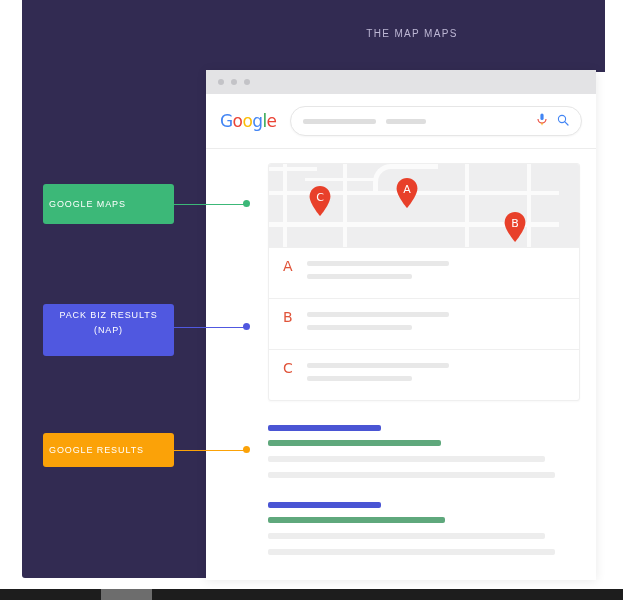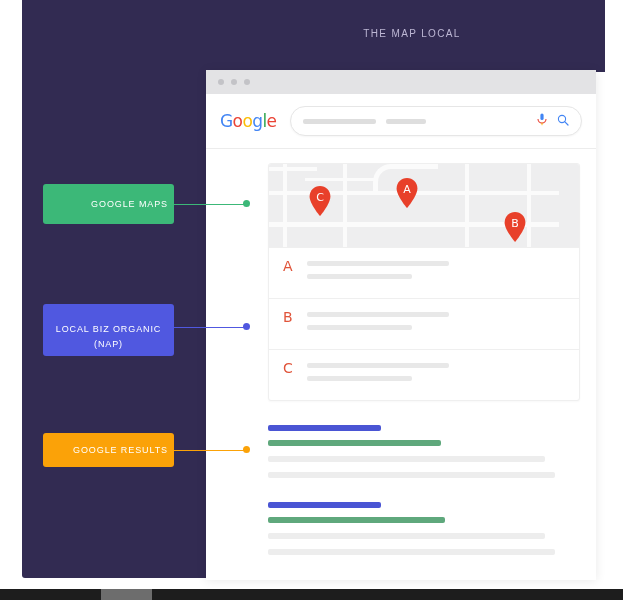--- a/index.html
+++ b/index.html
@@ -211,21 +211,21 @@
     background: #ededed;
     margin-top: 10px;
   }
 
   
   .label {
     position: absolute;
     border-radius: 3px;
     display: flex;
     align-items: center;
-    justify-content: flex-end;
+    justify-content: flex-start;
     text-align: center;
     color: #ffffff;
     font-size: 9px;
     letter-spacing: 0.9px;
     line-height: 15px;
     z-index: 5;
     box-sizing: border-box;
     padding: 4px 6px;
   }
   .label-green  { background: #3cb878; }
@@ -264,21 +264,21 @@
   }
 </style>
 </head>
 <body>
 
 <div id="stage">
 
   <div class="purple-panel-top"></div>
   <div class="purple-panel"></div>
 
-  <div class="map-pack-title">THE MAP LOCAL</div>
+  <div class="map-pack-title">THE MAP MAPS</div>
 
   <div class="browser">
 
     <div class="browser-chrome">
       <span class="chrome-dot"></span>
       <span class="chrome-dot"></span>
       <span class="chrome-dot"></span>
     </div>
 
     <div class="browser-header">
@@ -390,21 +390,21 @@
 
   <div class="connector c-green" style="left:170px;top:204px;width:78px;background:#3cb878;"></div>
   <div class="conn-dot c-green" style="left:243px;top:200px;"></div>
   <div class="label label-green" style="left:43px;top:184px;width:131px;height:40px;">
     <span>GOOGLE MAPS</span>
   </div>
 
   <div class="connector c-blue" style="left:170px;top:327px;width:78px;background:#5058e0;"></div>
   <div class="conn-dot c-blue" style="left:243px;top:323px;"></div>
   <div class="label label-blue" style="left:43px;top:304px;width:131px;height:52px;flex-direction:column;">
-    <span>LOCAL BIZ ORGANIC</span>
+    <span>PACK BIZ RESULTS</span>
     <span>(NAP)</span>
   </div>
 
   <div class="connector c-orange" style="left:170px;top:450px;width:78px;background:#fba208;"></div>
   <div class="conn-dot c-orange" style="left:243px;top:446px;"></div>
   <div class="label label-orange" style="left:43px;top:433px;width:131px;height:34px;">
     <span>GOOGLE RESULTS</span>
   </div>
 
   <div class="taskbar">

